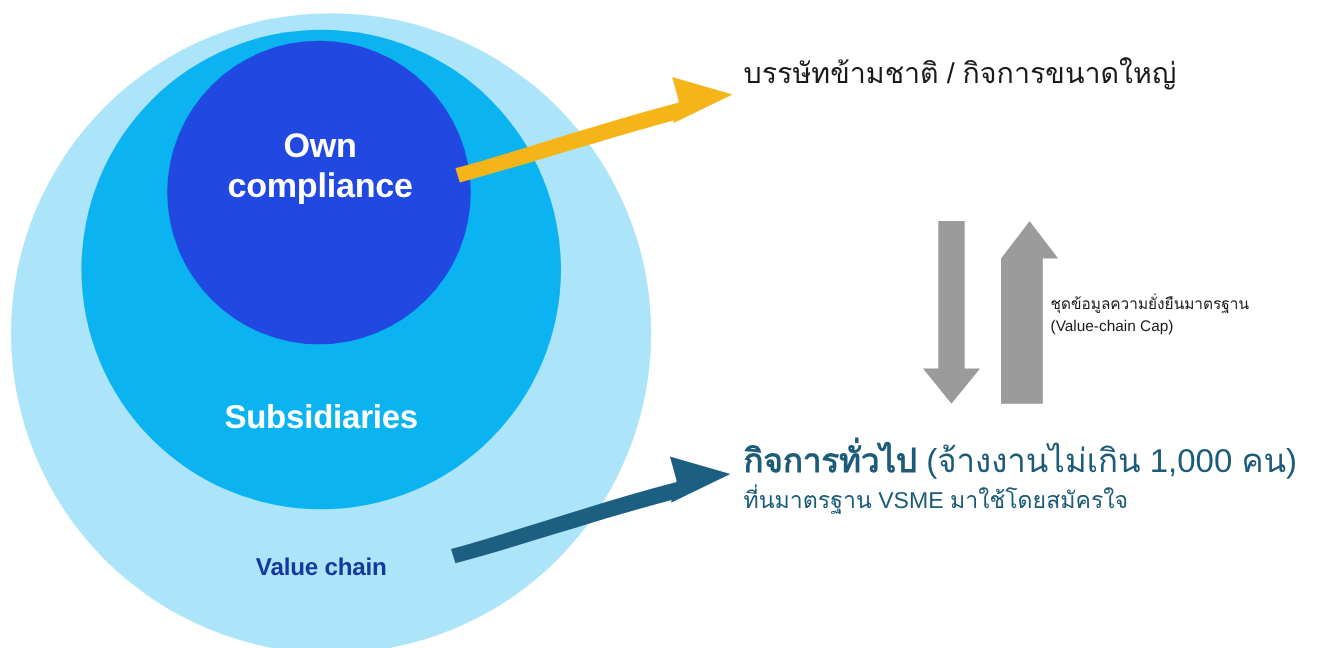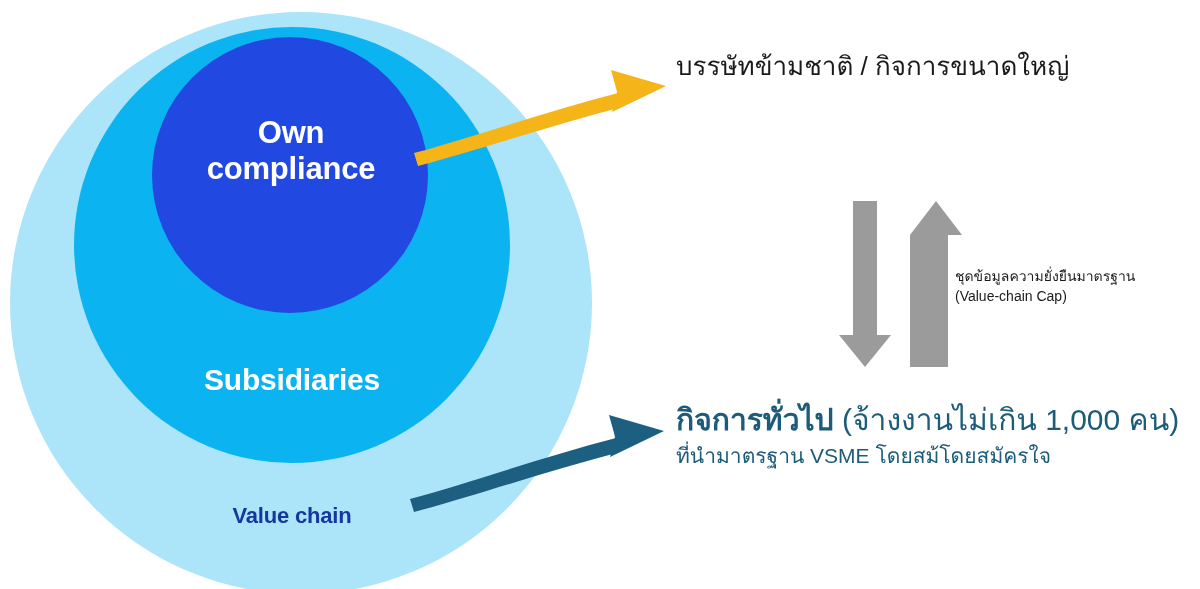--- a/index.html
+++ b/index.html
@@ -196,16 +196,16 @@
       <path d="M 250,45 L 264,45 L 250,45 L 276,11 L 302,45 L 288,45 L 288,177 L 250,177 Z" fill="#9B9B9B"></path>
     </svg>
     <div class="exchange-label" id="label-value-chain-cap">
       <div>ชุดข้อมูลความยั่งยืนมาตรฐาน</div>
       <div>(Value-chain Cap)</div>
     </div>
   </div>
 
   <div class="rt-block" id="text-general-business">
     <div class="headline"><span class="strong">กิจการทั่วไป</span> <span>(จ้างงานไม่เกิน 1,000 คน)</span></div>
-    <div class="subline">ที่นำมาตรฐาน VSME โดยสม้โดยสมัครใจ</div>
+    <div class="subline">ที่นมาตรฐาน VSME มาใช้โดยสมัครใจ</div>
   </div>
 
 </div>
 
 </body></html>

